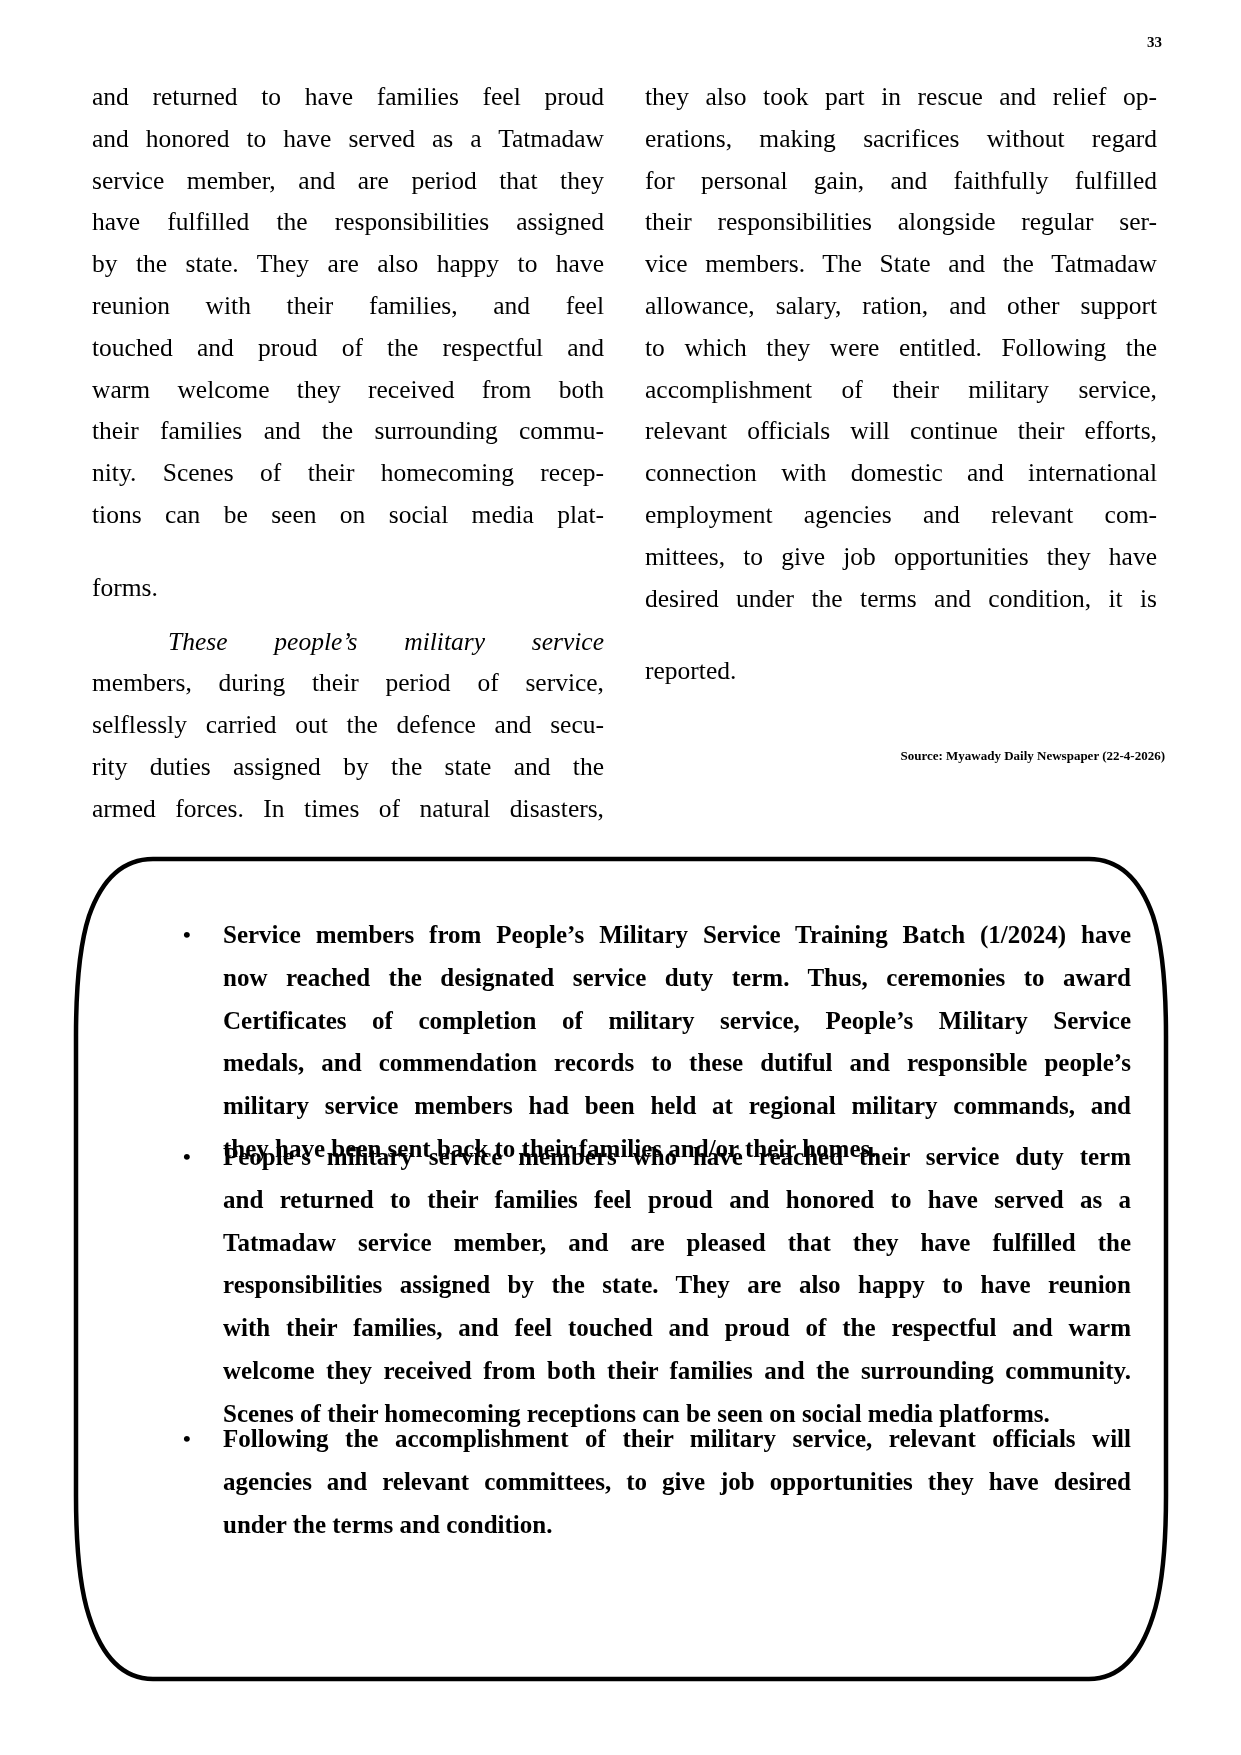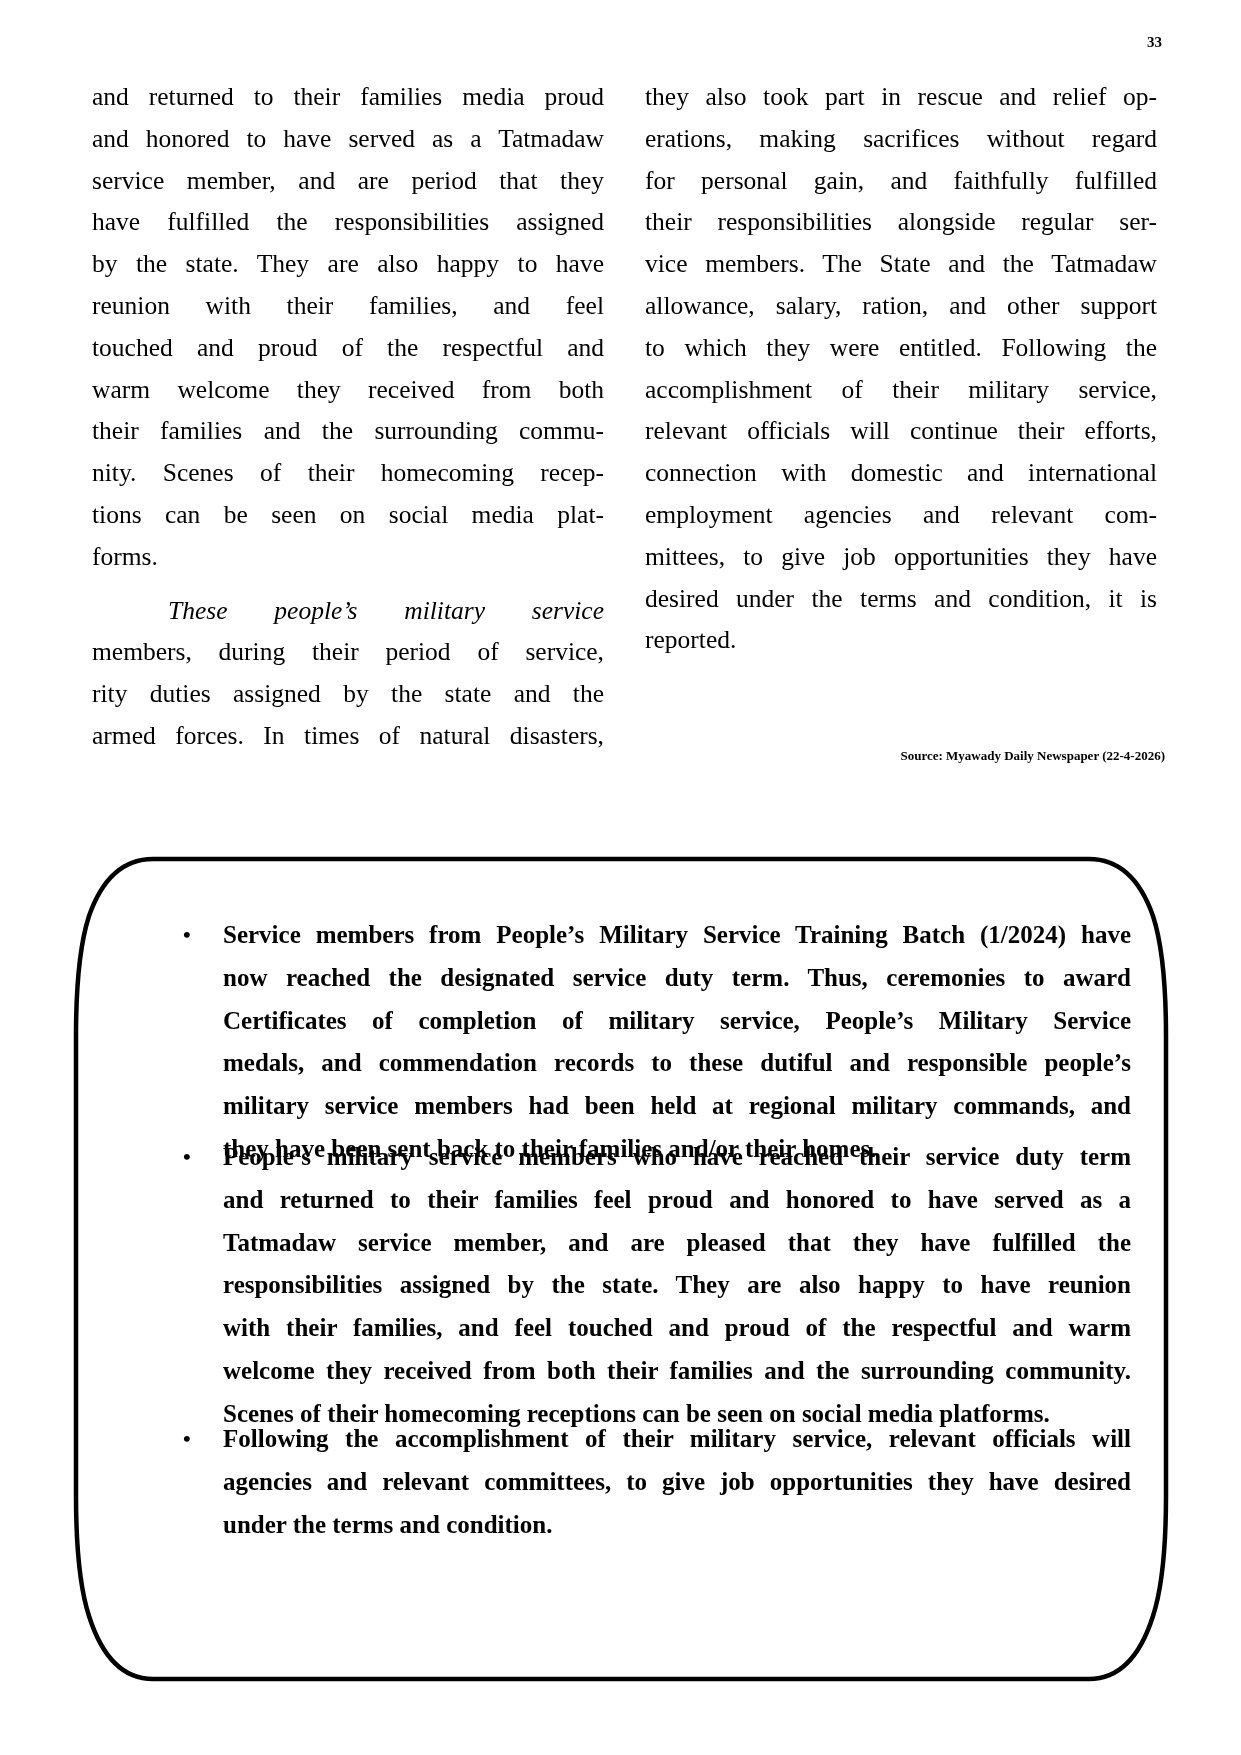--- a/index.html
+++ b/index.html
@@ -3,58 +3,59 @@
 <meta charset="utf-8">
 <style>
   html, body { margin: 0; padding: 0; background: #ffffff; }
   body { width: 1241px; height: 1755px; position: relative; overflow: hidden;
          font-family: "Liberation Serif", "DejaVu Serif", serif; color: #000; }
   .page-number { position: absolute; top: 34px; right: 79px; font-size: 15px; font-weight: bold; }
   .col { position: absolute; top: 76px; width: 512px; font-size: 25.5px; line-height: 41.8px; }
   .col-left { left: 92px; }
   .col-right { left: 645px; width: 512px; }
   .line { display: block; height: 41.8px; text-align: justify; text-align-last: justify; white-space: nowrap; }
-  .line.last { text-align-last: left; }
+  .line.last { text-align-last: left; margin-top: 31px; }
   .para-gap { height: 12px; }
   .indent { padding-left: 76px; font-style: italic; }
   .source { position: absolute; top: 748px; right: 76px; font-size: 13px; font-weight: bold; }
   .box { position: absolute; left: 73px; top: 856px; width: 1096px; height: 826px; }
   .box svg { position: absolute; left: 0; top: 0; }
   .box-content { position: absolute; left: 0; top: 0; width: 100%; }
   .bullet-item { position: absolute; left: 38px; width: 1020px; font-weight: bold;
                  font-size: 25px; line-height: 42.8px; }
   .bullet-dot { position: absolute; left: 0; top: 0; width: 20px; font-size: 22px; }
   .bullet-text { position: absolute; left: 112px; width: 908px; }
   .bl { display: block; height: 42.8px; text-align: justify; text-align-last: justify; white-space: nowrap; }
   .bl.last { text-align-last: left; }
 </style>
 </head>
 <body>
 
 <div class="page-number">33</div>
 
 <div class="col col-left" id="left-col">
     <div>
-      <span class="line">and returned to their families media proud</span>
+      <span class="line">and returned to have families feel proud</span>
       <span class="line">and honored to have served as a Tatmadaw</span>
       <span class="line">service member, and are period that they</span>
       <span class="line">have fulfilled the responsibilities assigned</span>
       <span class="line">by the state. They are also happy to have</span>
       <span class="line">reunion with their families, and feel</span>
       <span class="line">touched and proud of the respectful and</span>
       <span class="line">warm welcome they received from both</span>
       <span class="line">their families and the surrounding commu-</span>
       <span class="line">nity. Scenes of their homecoming recep-</span>
       <span class="line">tions can be seen on social media plat-</span>
       <span class="line last">forms.</span>
     </div>
     <div class="para-gap"></div>
     <div>
       <span class="line indent">These people’s military service</span>
       <span class="line">members, during their period of service,</span>
+      <span class="line">selflessly carried out the defence and secu-</span>
       <span class="line">rity duties assigned by the state and the</span>
       <span class="line">armed forces. In times of natural disasters,</span>
     </div>
   </div>
 <div class="col col-right" id="right-col">
     <span class="line">they also took part in rescue and relief op-</span>
     <span class="line">erations, making sacrifices without regard</span>
     <span class="line">for personal gain, and faithfully fulfilled</span>
     <span class="line">their responsibilities alongside regular ser-</span>
     <span class="line">vice members. The State and the Tatmadaw</span>

